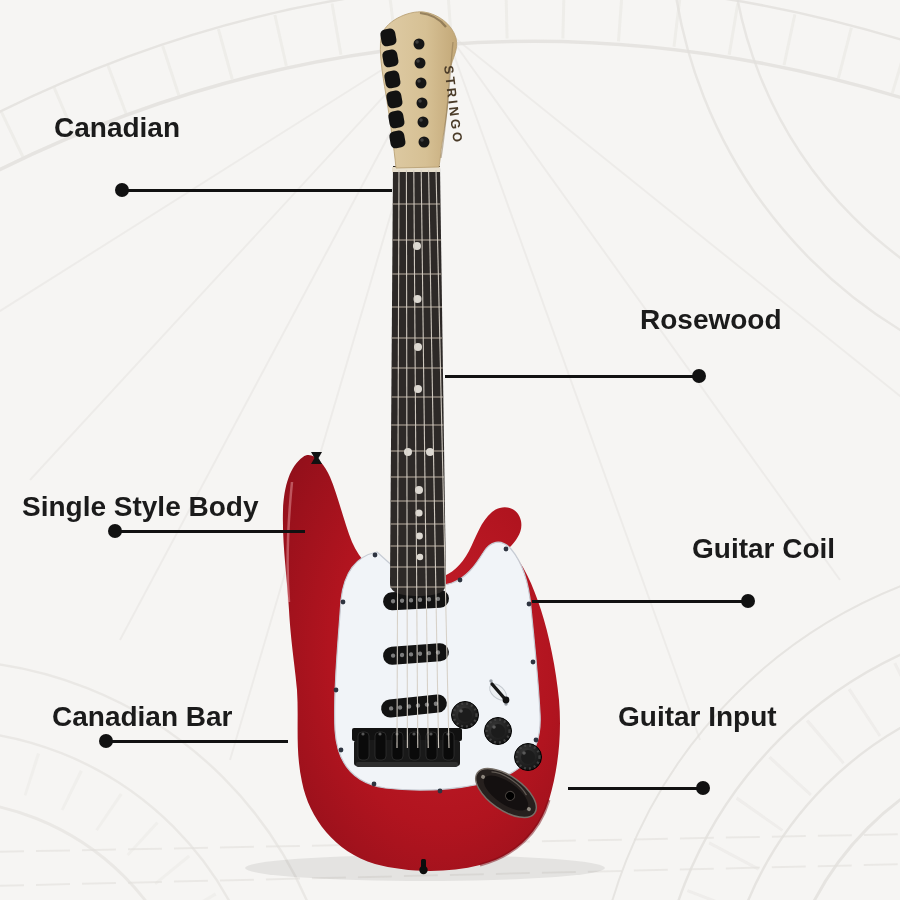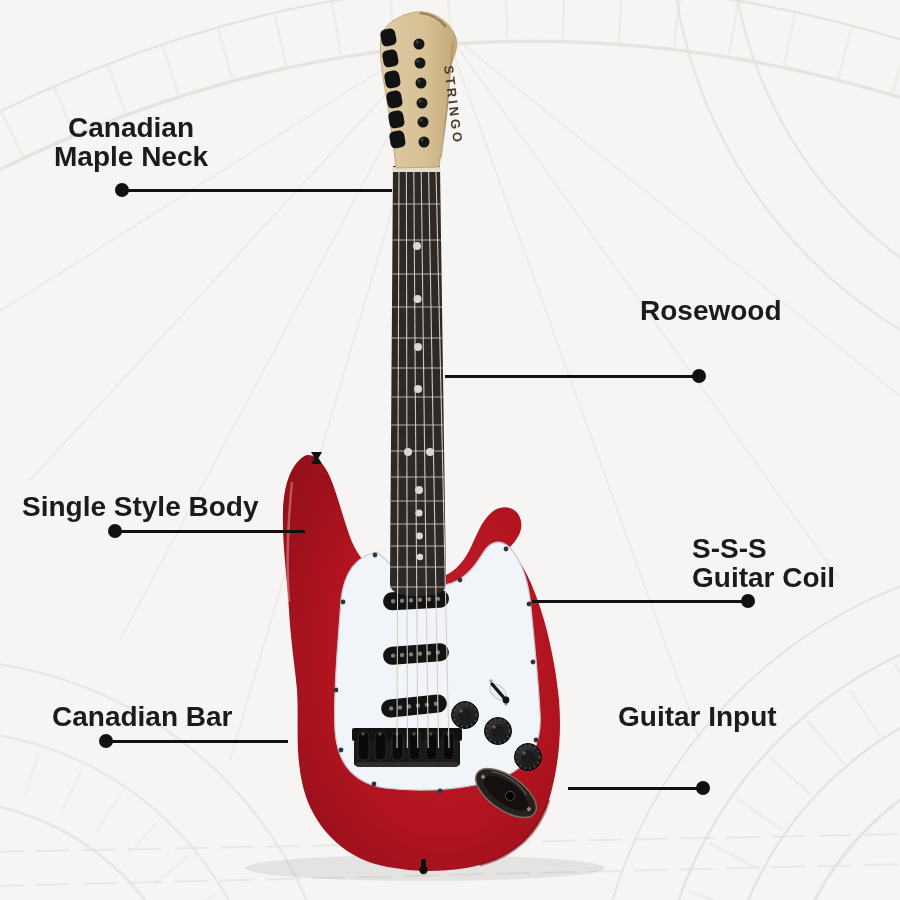--- a/index.html
+++ b/index.html
@@ -336,45 +336,43 @@
     </g>
     <g fill="#0d0d0d">
       <rect x="421" y="859" width="5" height="9" rx="1.5"></rect>
       <circle cx="423.5" cy="870" r="4.2"></circle>
     </g>
   </svg>
 
   <div>
     <div class="callout-text" style="left:54px;top:113px;text-align:center;">
       <div>Canadian</div>
-      <div>Maple Neck</div>
     </div>
     <div class="callout-line" style="left:122px;top:189px;width:270px;"></div>
     <div class="callout-dot" style="left:115px;top:183px;"></div>
   </div>
 
   <div>
-    <div class="callout-text" style="left:640px;top:296px;">
+    <div class="callout-text" style="left:640px;top:305px;">
       <div>Rosewood</div>
     </div>
     <div class="callout-line" style="left:445px;top:375px;width:254px;"></div>
     <div class="callout-dot" style="left:692px;top:369px;"></div>
   </div>
 
   <div>
     <div class="callout-text" style="left:22px;top:492px;">
       <div>Single Style Body</div>
     </div>
     <div class="callout-line" style="left:115px;top:530px;width:190px;"></div>
     <div class="callout-dot" style="left:108px;top:524px;"></div>
   </div>
 
   <div>
     <div class="callout-text" style="left:692px;top:534px;">
-      <div>S-S-S</div>
       <div>Guitar Coil</div>
     </div>
     <div class="callout-line" style="left:532px;top:600px;width:216px;"></div>
     <div class="callout-dot" style="left:741px;top:594px;"></div>
   </div>
 
   <div>
     <div class="callout-text" style="left:52px;top:702px;">
       <div>Canadian Bar</div>
     </div>

